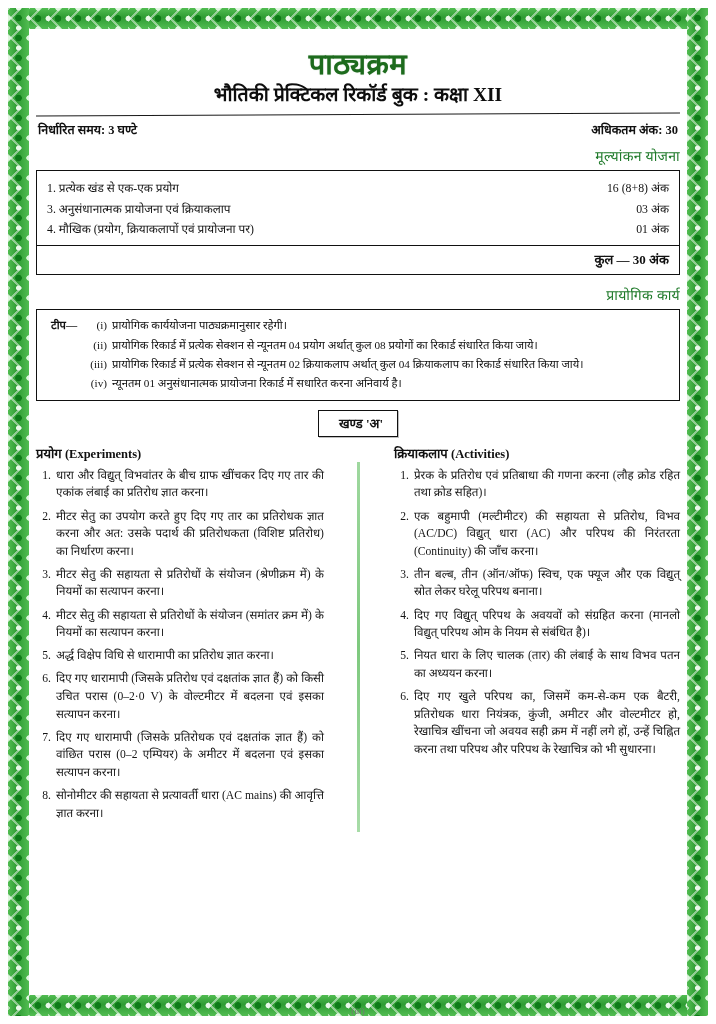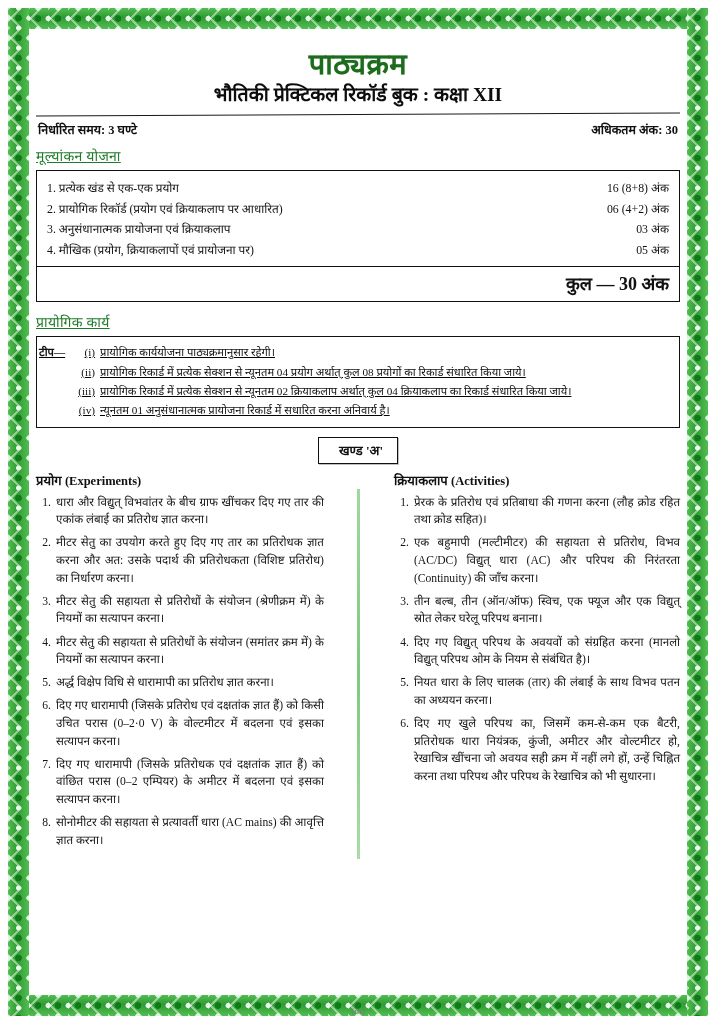--- a/index.html
+++ b/index.html
@@ -112,27 +112,26 @@
     display: flex;
     justify-content: space-between;
     align-items: center;
     font-size: 12.5px;
     font-weight: bold;
     color: #111;
     margin: 2px 2px 8px 2px;
   }
 
   .sec-head {
-    text-align: left;
+    text-align: right;
     font-size: 14px;
     color: #1f7a2a;
     font-weight: normal;
     margin: 2px 0 5px 0;
     letter-spacing: .3px;
-    text-decoration: underline;
   }
 
   
   .eval-box {
     border: 1.3px solid #111;
     padding: 7px 10px 4px 10px;
     margin-bottom: 10px;
   }
   .eval-row {
     display: flex;
@@ -143,31 +142,30 @@
     line-height: 1.35;
     padding: 2.5px 0;
   }
   .eval-row .lbl { flex: 1 1 auto; padding-right: 12px; }
   .eval-row .val { flex: 0 0 auto; white-space: nowrap; font-size: 11.8px; }
   .eval-total-sep {
     border-top: 1.2px solid #111;
     margin: 4px -10px 0 -10px;
     padding: 4px 10px 2px 10px;
     text-align: right;
-    font-size: 18px;
+    font-size: 13px;
     font-weight: bold;
     color: #111;
   }
 
   
   .note-box {
     border: 1.1px solid #111;
-    padding: 6px 10px 7px 2px;
+    padding: 6px 10px 7px 14px;
     margin-bottom: 9px;
-    text-decoration: underline;
   }
   .note-line {
     font-size: 11.2px;
     color: #111;
     line-height: 1.45;
     padding: 1.5px 0;
     display: flex;
   }
   .note-line .tip-kw {
     font-weight: bold;
@@ -279,33 +277,28 @@
 
     <div class="sec-head">मूल्यांकन योजना</div>
 
     <div class="eval-box">
       <div class="eval-row">
         <span class="lbl"><span>1.</span>
           <span>प्रत्येक खंड से एक-एक प्रयोग</span></span>
         <span class="val">16 (8+8) अंक</span>
       </div>
       <div class="eval-row">
-        <span class="lbl"><span>2.</span>
-          <span>प्रायोगिक रिकॉर्ड (प्रयोग एवं क्रियाकलाप पर आधारित)</span></span>
-        <span class="val">06 (4+2) अंक</span>
-      </div>
-      <div class="eval-row">
         <span class="lbl"><span>3.</span>
           <span>अनुसंधानात्मक प्रायोजना एवं क्रियाकलाप</span></span>
         <span class="val">03 अंक</span>
       </div>
       <div class="eval-row">
         <span class="lbl"><span>4.</span>
           <span>मौखिक (प्रयोग, क्रियाकलापों एवं प्रायोजना पर)</span></span>
-        <span class="val">05 अंक</span>
+        <span class="val">01 अंक</span>
       </div>
       <div class="eval-total-sep">कुल — 30 अंक</div>
     </div>
 
     <div class="sec-head">प्रायोगिक कार्य</div>
 
     <div class="note-box">
       <div class="note-line">
         <span class="tip-kw">टीप—</span>
         <span class="rn">(i)</span>

